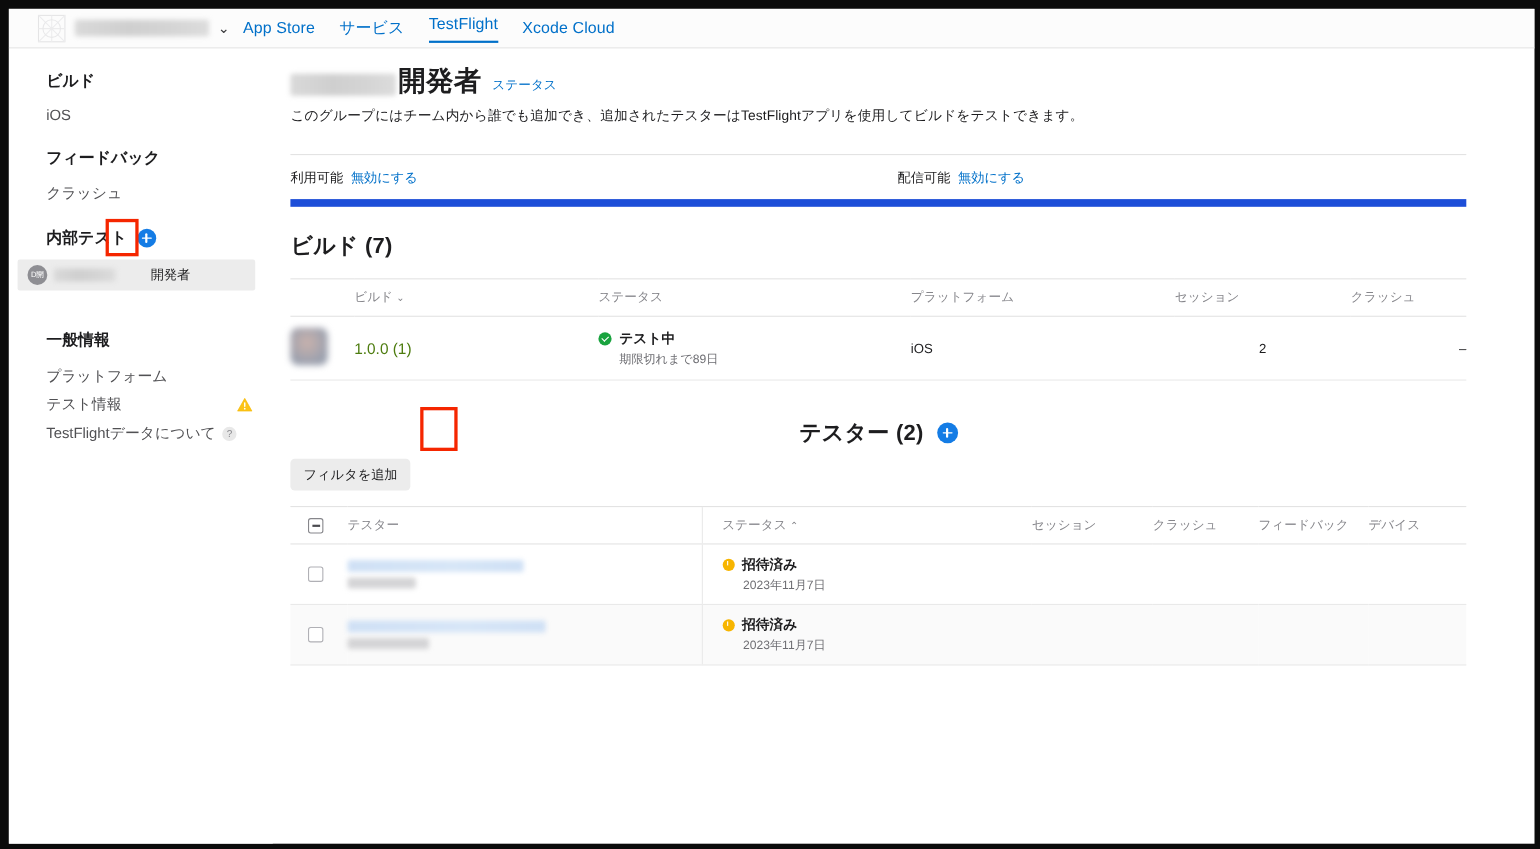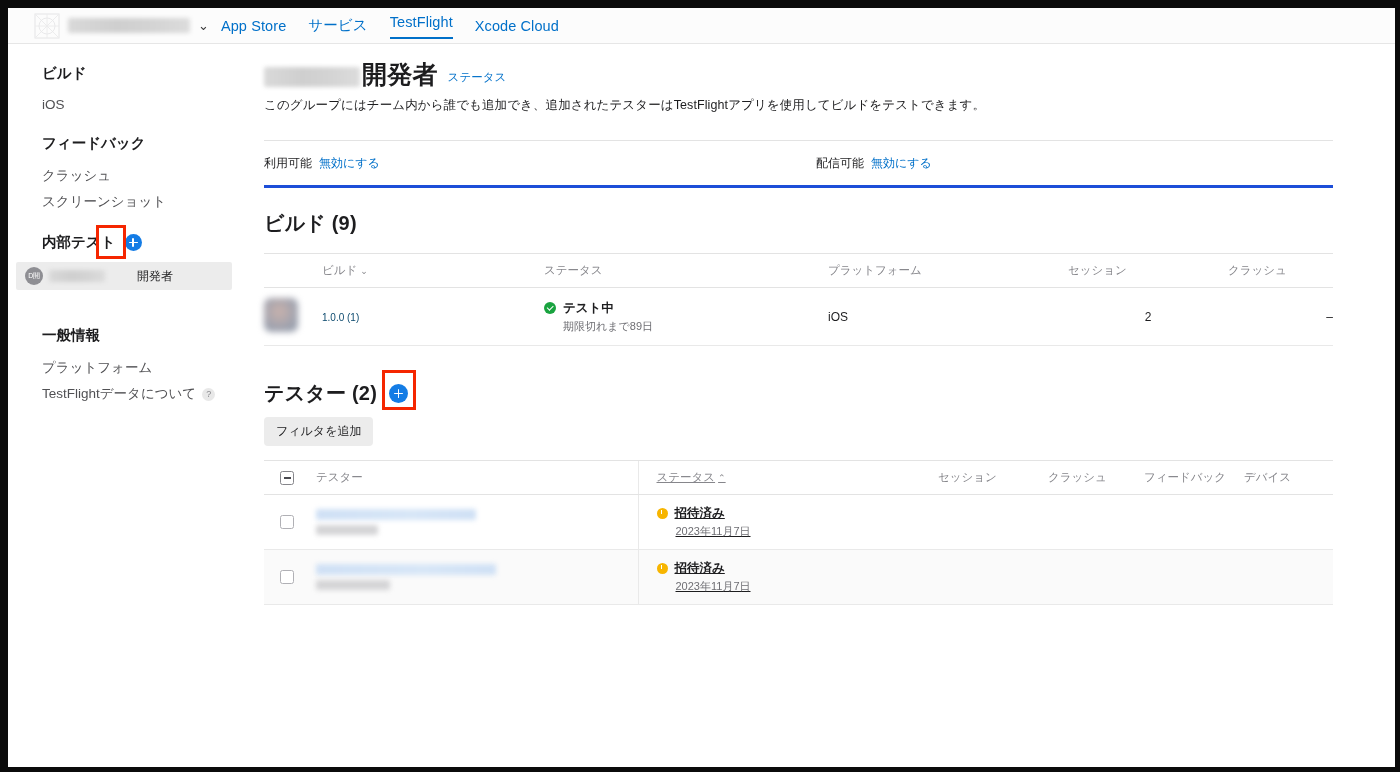--- a/index.html
+++ b/index.html
@@ -210,21 +210,21 @@
   #group-desc {
     font-size: 12.5px;
     color: #1d1d1f;
     margin-top: 10px;
     letter-spacing: .1px;
   }
 
   #availability-bar {
     margin-top: 26px;
     border-top: 1px solid #e3e3e3;
-    border-bottom: 3px solid #1d4ed8;
+    border-bottom: 7px solid #1d4ed8;
     height: 48px;
     display: flex;
     align-items: center;
     font-size: 12px;
   }
   .avail-group { display: flex; align-items: center; }
   .avail-label { color: #1d1d1f; margin-right: 7px; }
   .avail-action { color: #0070c9; text-decoration: none; }
   #avail-left { width: 552px; flex: none; }
 
@@ -263,23 +263,23 @@
 
   #builds-table { margin-top: 16px; }
   .build-icon {
     width: 34px; height: 34px;
     border-radius: 7px;
     background: radial-gradient(circle at 45% 40%, #c9b2ad, #9aa0ae 70%);
     filter: blur(3px);
     display: inline-block;
   }
   .build-version {
-    color: #0c4a6e;
+    color: #4d7c0f;
     text-decoration: none;
-    font-size: 10px;
+    font-size: 14px;
   }
   .status-main {
     display: flex;
     align-items: center;
     font-size: 12.5px;
     font-weight: bold;
     color: #1d1d1f;
   }
   .status-sub {
     font-size: 11px;
@@ -318,21 +318,21 @@
   .dot-clock::after {
     content: "";
     position: absolute;
     width: 1.2px; height: 4px;
     background: #fff;
     top: 2px; left: 4.8px;
   }
   .center { text-align: center; }
   .right { text-align: right; }
 
-  #testers-title { margin-top: 34px; }
+  #testers-title { margin-top: 34px; justify-content: center; }
   #filter-btn {
     margin-top: 10px;
     display: inline-block;
     background: #ececec;
     color: #1d1d1f;
     font-size: 12px;
     padding: 6px 12px;
     border-radius: 4px;
     border: none;
     font-family: inherit;
@@ -367,21 +367,21 @@
   }
   .tester-sub-redacted {
     width: 62px; height: 10px;
     background: #d4d4d6;
     border-radius: 2px;
     filter: blur(2.6px);
     display: block;
     margin-top: 5px;
   }
   .tester-row-alt { background: #fafafa; }
-  .col-div { border-left: 1px solid #e9e9e9; padding-left: 18px !important; text-decoration: underline; }
+  .col-div { border-left: 1px solid #e9e9e9; padding-left: 18px !important; }
 </style>
 </head>
 <body>
 
 <div id="frame">
 <div id="page">
 
   <div id="topnav">
     <svg id="app-logo" viewBox="0 0 30 28">
       <rect x="3" y="2" width="24" height="24" fill="none" stroke="#b9b9bd" stroke-width="1"></rect>
@@ -405,23 +405,20 @@
       <div class="side-link">
         <span>iOS</span>
       </div>
 
       <div class="side-spacer"></div>
 
       <div class="side-section-title">フィードバック</div>
       <div class="side-link">
         <span>クラッシュ</span>
       </div>
-      <div class="side-link">
-        <span>スクリーンショット</span>
-      </div>
 
       <div class="side-spacer"></div>
 
       <div class="side-section-title with-add" style="position:relative;">
         <span>内部テスト</span>
         <span class="plus-btn"></span>
         <span class="highlight-box" style="left: 88px; top: -8px; width: 30px; height: 34px; border-color: rgb(245, 38, 0);"></span>
       </div>
 
       <div id="group-row">
@@ -434,20 +431,28 @@
 
 
       <div class="side-spacer"></div>
 
       <div class="side-section-title">一般情報</div>
 
       <div class="side-link">
         <span>プラットフォーム</span>
       </div>
 
+      <div class="side-link">
+        <span>テスト情報</span>
+        <svg class="warn-icon" viewBox="0 0 16 15">
+          <path d="M8 1.2 L15 13.6 H1 Z" fill="#fcc419" stroke="#f5b800" stroke-width="0.6" stroke-linejoin="round"></path>
+          <rect x="7.3" y="5" width="1.4" height="4.6" rx="0.7" fill="#fff"></rect>
+          <circle cx="8" cy="11.3" r="0.85" fill="#fff"></circle>
+        </svg>
+      </div>
 
       <div class="side-link">
         <span style="display:flex;align-items:center;">
           <span>TestFlightデータについて</span>
           <span class="help-badge">?</span>
         </span>
       </div>
 
     </div>
 
@@ -466,21 +471,21 @@
           <span class="avail-label">利用可能</span>
           <a class="avail-action" href="#">無効にする</a>
         </div>
         <div class="avail-group">
           <span class="avail-label">配信可能</span>
           <a class="avail-action" href="#">無効にする</a>
         </div>
       </div>
 
       
-      <div class="section-title" id="builds-title">ビルド (9)</div>
+      <div class="section-title" id="builds-title">ビルド (7)</div>
 
       <table class="grid" id="builds-table">
         <colgroup>
           <col style="width:58px">
               <col style="width:222px">
               <col style="width:284px">
           <col style="width:240px">
               <col style="width:160px">
               <col>
         </colgroup>

